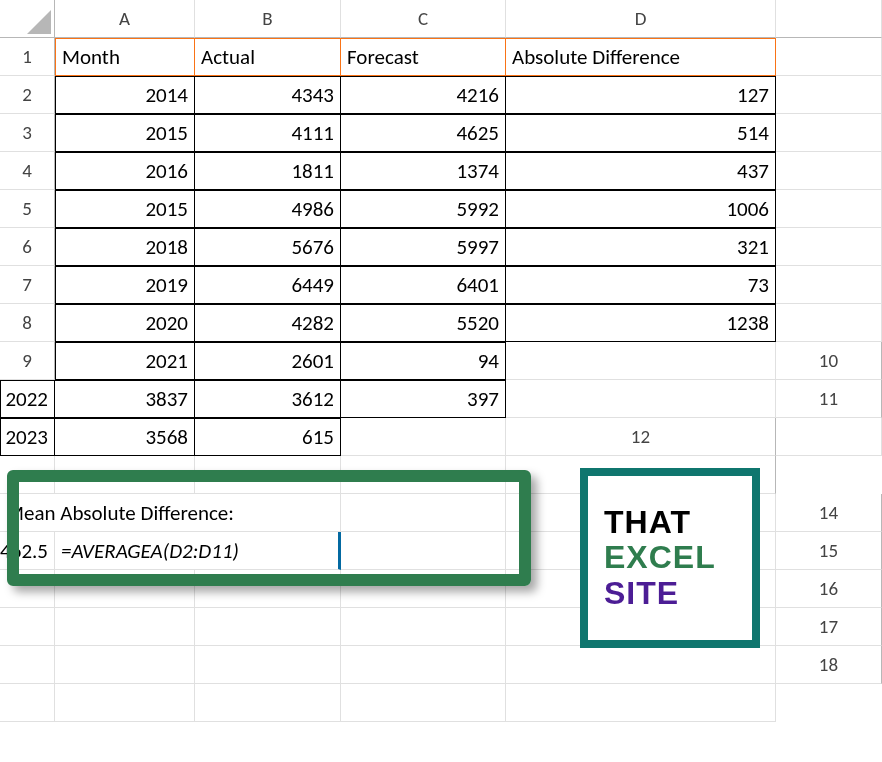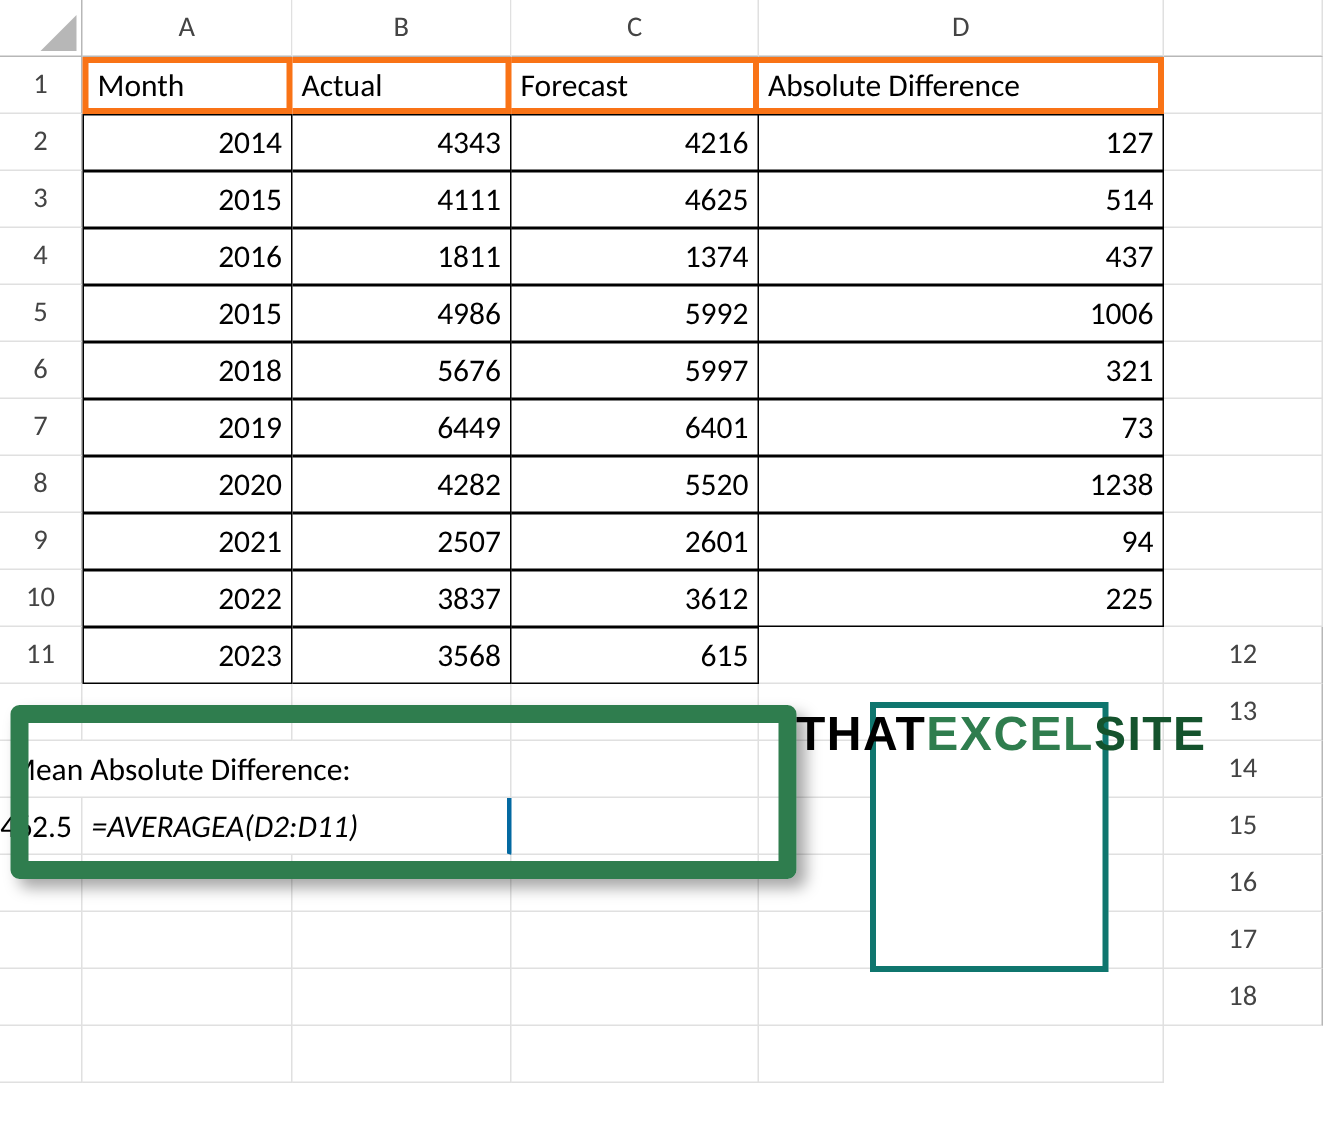--- a/index.html
+++ b/index.html
@@ -62,21 +62,21 @@
   .cell {
     border-right: 1px solid #e0e0e0;
     border-bottom: 1px solid #e0e0e0;
     display: flex;
     align-items: center;
     padding: 0 6px;
     overflow: hidden;
     white-space: nowrap;
   }
   .head-cell {
-    border: 4px solid #f97316;
+    border: 1px solid #f97316;
     font-weight: 400;
     text-align: center;
     justify-content: flex-start;
   }
   .data-cell {
     border: 1px solid #000;
     justify-content: flex-end;
     padding-left: 30px;
   }
   
@@ -102,37 +102,37 @@
     box-shadow: 6px 6px 10px rgba(0,0,0,0.35);
     pointer-events: none;
     background: transparent;
   }
 
   
   .logo {
     position: absolute;
     left: 580px;
     top: 468px;
-    width: 159px;
+    width: 180px;
     height: 180px;
-    border: 4px solid #0f766e;
+    border: 8px solid #0f766e;
     display: flex;
-    flex-direction: row;
+    flex-direction: column;
     justify-content: center;
     padding-left: 16px;
     font-family: Arial, Helvetica, sans-serif;
     font-weight: 900;
     font-size: 32px;
     line-height: 1.1;
     letter-spacing: 1px;
     background: #fff;
   }
   .logo .l1 { color: #000; }
   .logo .l2 { color: #2f7d4e; }
-  .logo .l3 { color: #14532d; }
+  .logo .l3 { color: #4c1d95; }
 
   .blank-e { border-left: none; }
 </style>
 </head>
 <body>
 
 <div class="sheet">
 
   <div class="corner"></div>
   <div class="col-header">A</div>
@@ -192,30 +192,29 @@
 
   <div class="row-header">8</div>
   <div class="cell data-cell">2020</div>
   <div class="cell data-cell">4282</div>
   <div class="cell data-cell">5520</div>
   <div class="cell data-cell">1238</div>
   <div class="cell blank-e"></div>
 
   <div class="row-header">9</div>
   <div class="cell data-cell">2021</div>
-  <div class="cell data-cell">2507</div>
   <div class="cell data-cell">2601</div>
   <div class="cell data-cell">94</div>
   <div class="cell blank-e"></div>
 
   <div class="row-header">10</div>
   <div class="cell data-cell">2022</div>
   <div class="cell data-cell">3837</div>
   <div class="cell data-cell">3612</div>
-  <div class="cell data-cell">225</div>
+  <div class="cell data-cell">397</div>
   <div class="cell blank-e"></div>
 
   <div class="row-header">11</div>
   <div class="cell data-cell">2023</div>
   <div class="cell data-cell">3568</div>
   <div class="cell data-cell">615</div>
   <div class="cell blank-e"></div>
 
   <div class="row-header">12</div>
   <div class="cell"></div>

